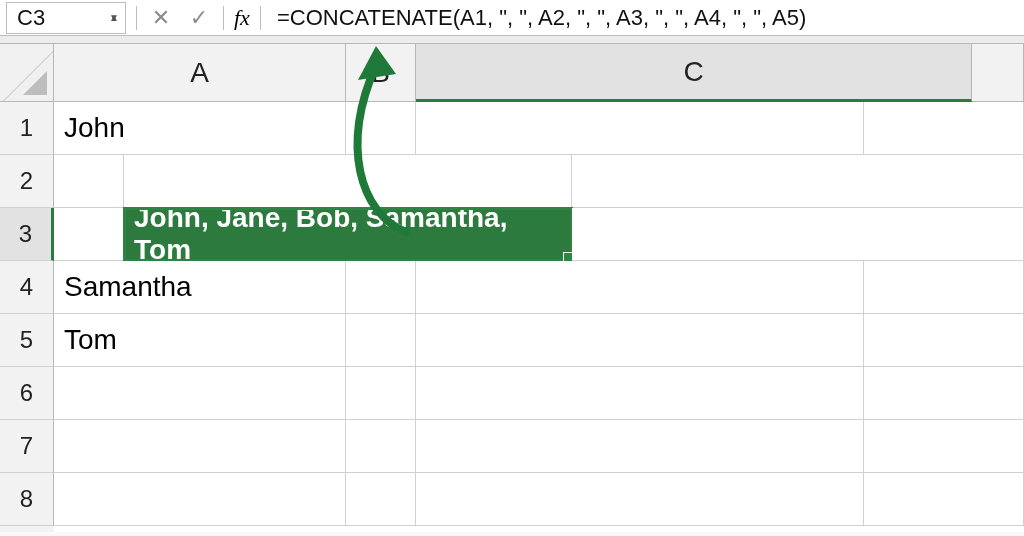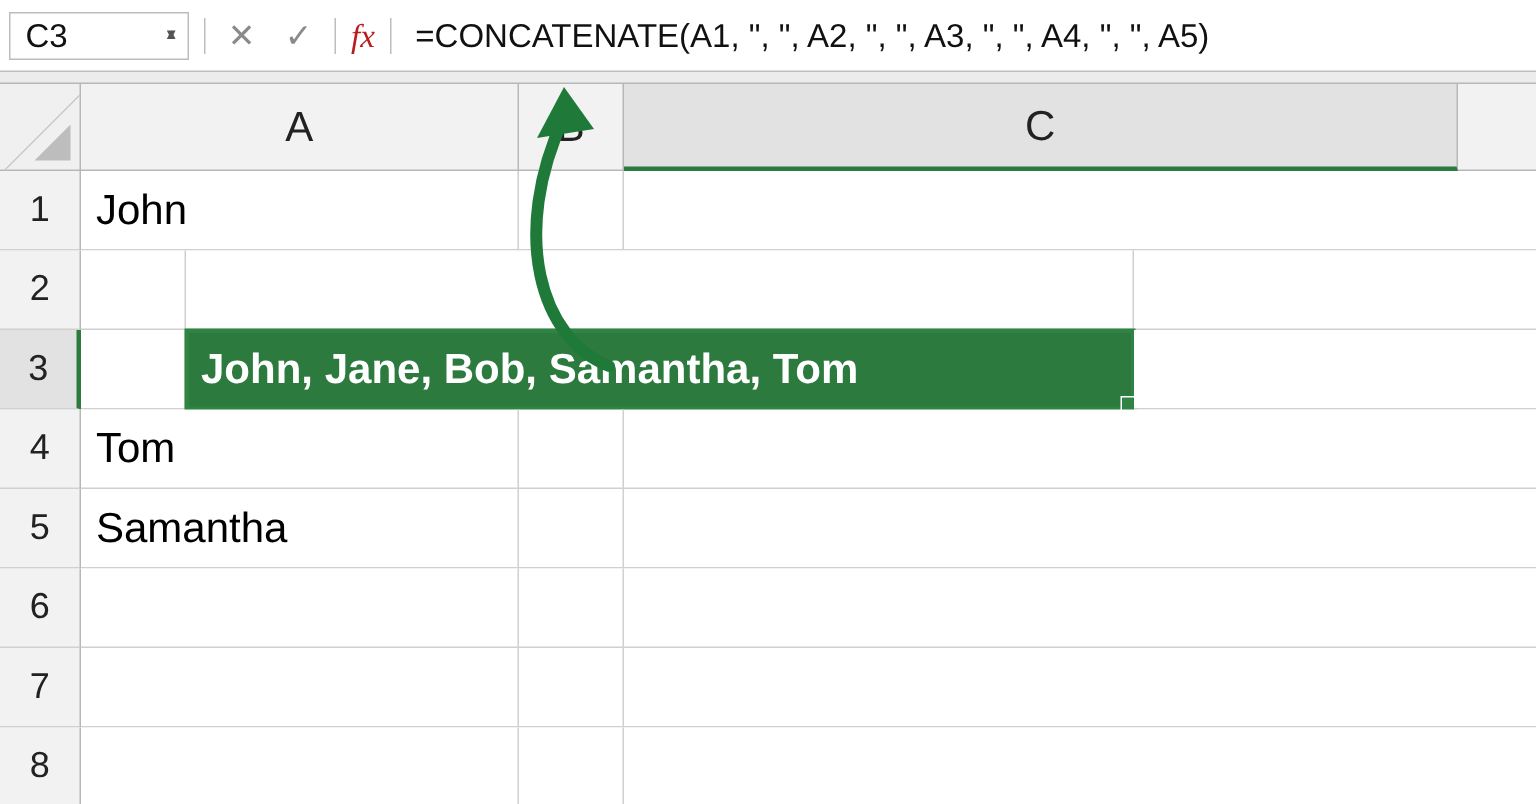--- a/index.html
+++ b/index.html
@@ -21,21 +21,21 @@
     background: #fafafa;
     font-family: var(--cell-font);
     color: var(--text);
     overflow: hidden;
   }
 
   
   .formula-bar {
     display: flex;
     align-items: center;
-    height: 48px;
+    height: 36px;
     background: #fff;
     border-bottom: 1px solid var(--formula-bar-border);
     padding: 0 6px 0 0;
     gap: 10px;
     font-size: 22px;
   }
   .name-box {
     width: 120px;
     height: 32px;
     border: 1px solid var(--formula-bar-border);
@@ -55,21 +55,21 @@
   .fb-btn {
     width: 28px; height: 28px;
     display:flex; align-items:center; justify-content:center;
     color:#8a8a8a;
     cursor: pointer;
   }
   .fx {
     font-style: italic;
     font-family: Georgia, "Times New Roman", serif;
     font-size: 22px;
-    color: #b91c1c;
+    color: #000000;
     cursor: pointer;
   }
   .divider {
     width:1px; height:24px; background: var(--formula-bar-border);
   }
   .formula-input {
     flex:1;
     height: 32px;
     display:flex; align-items:center;
     font-size: 22px;
@@ -163,21 +163,21 @@
     border-bottom:1px solid var(--grid-border);
     display:flex; align-items:center;
     padding: 0 10px;
     font-size: 28px;
     color:#000;
     background:#fff;
     position:relative;
   }
   .cell.col-A { width:292px; }
   .cell.col-B { width:70px; }
-  .cell.col-C { width:632px; }
+  .cell.col-C { width:448px; }
   .cell.col-rest { flex:1; }
 
   
   .cell.selected {
     outline: 3px solid var(--sel-green);
     outline-offset: -2px;
     background: #2d7a3e;
     color:#fff;
     font-weight:700;
   }
@@ -257,27 +257,27 @@
         <div class="cell col-B"></div>
         <div class="cell col-C"></div>
         <div class="cell col-rest"></div>
       </div>
       <div class="row">
         <div class="cell col-B"></div>
         <div class="cell col-C selected">John, Jane, Bob, Samantha, Tom</div>
         <div class="cell col-rest"></div>
       </div>
       <div class="row">
+        <div class="cell col-A">Samantha</div>
+        <div class="cell col-B"></div>
+        <div class="cell col-C"></div>
+        <div class="cell col-rest"></div>
+      </div>
+      <div class="row">
         <div class="cell col-A">Tom</div>
-        <div class="cell col-B"></div>
-        <div class="cell col-C"></div>
-        <div class="cell col-rest"></div>
-      </div>
-      <div class="row">
-        <div class="cell col-A">Samantha</div>
         <div class="cell col-B"></div>
         <div class="cell col-C"></div>
         <div class="cell col-rest"></div>
       </div>
       <div class="row">
         <div class="cell col-A"></div>
         <div class="cell col-B"></div>
         <div class="cell col-C"></div>
         <div class="cell col-rest"></div>
       </div>

